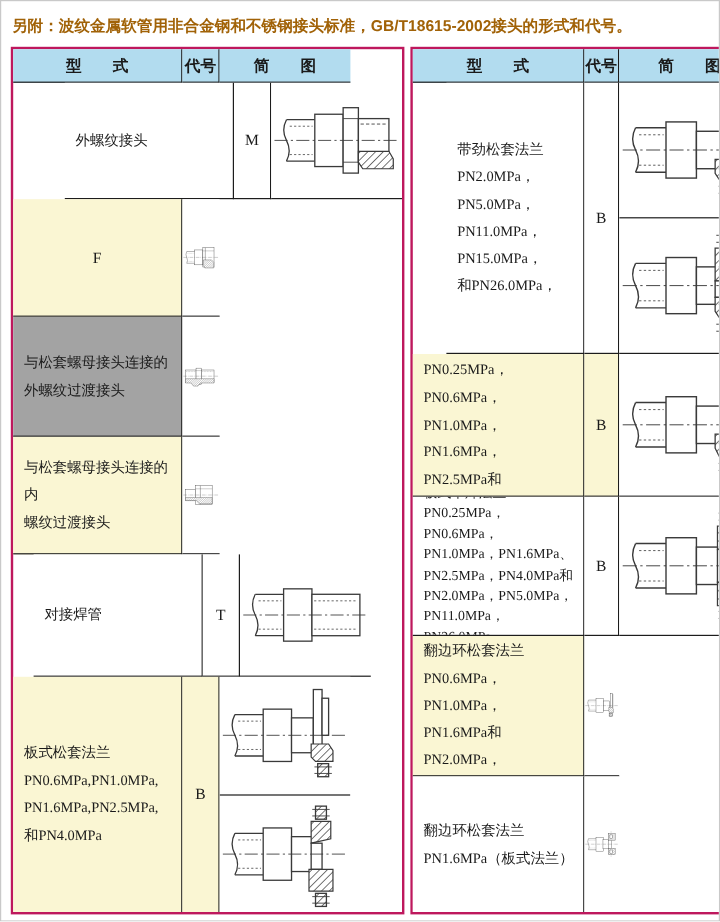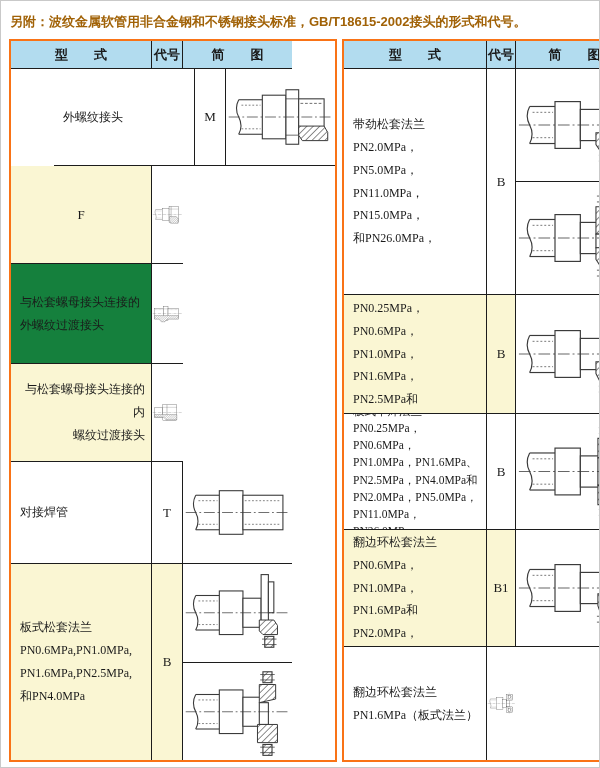--- a/index.html
+++ b/index.html
@@ -2,21 +2,21 @@
 <html><head>
 <meta charset="utf-8">
 <style>
   html,body{margin:0;padding:0;background:#fff;}
   #page{position:relative;width:600px;height:768px;background:#fff;
         border:1px solid #c9c9c9;box-sizing:border-box;overflow:hidden;
         font-family:"Liberation Serif", serif;color:#1a1a1a;}
   .title{position:absolute;top:12px;left:9px;font-family:Liberation Sans, sans-serif;
          font-weight:bold;font-size:13px;color:#a16207;white-space:nowrap;}
   #tables{position:absolute;top:38px;left:8px;display:flex;gap:5px;}
-  .tbl{border:2px solid #f97316;background:#fff;box-sizing:border-box;}
+  .tbl{border:2px solid #be185d;background:#fff;box-sizing:border-box;}
   .row{display:grid;}
   #tblL .row{grid-template-columns:141px 31px 1fr;width:281px;}
   #tblR .row{grid-template-columns:143px 29px 1fr;width:289px;}
   .cell{border-right:1.2px solid #1c1c1c;border-bottom:1.2px solid #1c1c1c;
         box-sizing:border-box;min-width:0;min-height:0;overflow:hidden;}
   .row .cell:last-child{border-right:none;}
   .tbl .row:last-child .cell{border-bottom:none;}
   .hc{display:flex;align-items:center;justify-content:center;
       font-family:"Liberation Sans",sans-serif;font-weight:bold;font-size:13px;}
   .type{display:flex;align-items:center;padding:4px 6px 4px 9px;
@@ -87,57 +87,57 @@
                 <rect x="66" y="19" width="36" height="62" fill="#fff" stroke="#3a3a3a" stroke-width="1.2"></rect>
                 <line x1="74" y1="19" x2="74" y2="81" stroke="#3a3a3a" stroke-width="1.2"></line>
                 <line x1="66" y1="29" x2="102" y2="29" stroke="#3a3a3a" stroke-width="0.8"></line>
                 <polygon points="68,58 94,58 101,66 101,84 72,84 68,74" fill="url(#hat)" stroke="#3a3a3a" stroke-width="1.1"></polygon>
                 <line x1="3" y1="50" x2="117" y2="50" stroke="#3a3a3a" stroke-width="0.8" stroke-dasharray="12 3 2 3"></line>
               </svg>
             </div>
           </div>
         </div>
         <div class="row" style="height: 100px;">
-          <div class="cell type" style="background: #15803d;">与松套螺母接头连接的
+          <div class="cell type" style="background: #a3a3a3;">与松套螺母接头连接的
 外螺纹过渡接头</div>
           <div class="cell diagram">
             <div class="fig">
               <svg viewBox="0 0 120 100" preserveAspectRatio="xMidYMid meet">
                 <rect x="10" y="30" width="34" height="40" fill="#fff" stroke="#3a3a3a" stroke-width="1.2"></rect>
                 <line x1="12" y1="35" x2="43" y2="35" stroke="#3a3a3a" stroke-width="0.8" stroke-dasharray="3 2"></line>
                 <line x1="12" y1="65" x2="43" y2="65" stroke="#3a3a3a" stroke-width="0.8" stroke-dasharray="3 2"></line>
                 <rect x="44" y="24" width="18" height="52" fill="#fff" stroke="#3a3a3a" stroke-width="1.2"></rect>
                 <line x1="44" y1="32" x2="62" y2="32" stroke="#3a3a3a" stroke-width="0.8"></line>
                 <line x1="44" y1="68" x2="62" y2="68" stroke="#3a3a3a" stroke-width="0.8"></line>
                 <rect x="62" y="30" width="40" height="40" fill="#fff" stroke="#3a3a3a" stroke-width="1.2"></rect>
                 <line x1="64" y1="35" x2="100" y2="35" stroke="#3a3a3a" stroke-width="0.8" stroke-dasharray="3 2"></line>
                 <line x1="64" y1="65" x2="100" y2="65" stroke="#3a3a3a" stroke-width="0.8" stroke-dasharray="3 2"></line>
                 <polygon points="10,58 102,58 102,72 58,72 50,82 36,82 28,72 10,72" fill="url(#hat)" stroke="#3a3a3a" stroke-width="1.1"></polygon>
                 <line x1="3" y1="50" x2="117" y2="50" stroke="#3a3a3a" stroke-width="0.8" stroke-dasharray="12 3 2 3"></line>
               </svg>
             </div>
           </div>
         </div>
-        <div class="row" style="height: 98px; text-align: right;">
+        <div class="row" style="height: 98px;">
           <div class="cell type" style="background: rgb(250, 246, 211);">与松套螺母接头连接的内
 螺纹过渡接头</div>
           <div class="cell diagram">
             <div class="fig">
               <svg viewBox="0 0 120 100" preserveAspectRatio="xMidYMid meet">
                 <rect x="10" y="32" width="32" height="36" fill="#fff" stroke="#3a3a3a" stroke-width="1.2"></rect>
                 <rect x="42" y="20" width="54" height="60" fill="#fff" stroke="#3a3a3a" stroke-width="1.2"></rect>
                 <line x1="58" y1="20" x2="58" y2="80" stroke="#3a3a3a" stroke-width="1.2"></line>
                 <line x1="42" y1="30" x2="96" y2="30" stroke="#3a3a3a" stroke-width="0.8"></line>
                 <polygon points="10,58 96,58 96,78 54,78 46,68 10,68" fill="url(#hat)" stroke="#3a3a3a" stroke-width="1.1"></polygon>
                 <line x1="3" y1="50" x2="117" y2="50" stroke="#3a3a3a" stroke-width="0.8" stroke-dasharray="12 3 2 3"></line>
               </svg>
             </div>
           </div>
         </div>
-        <div class="row" style="height: 102px;">
+        <div class="row" style="height: 102px; padding-left: 17px;">
           <div class="cell type" style="background: rgb(255, 255, 255);">对接焊管</div>
           <div class="cell code" style="background: rgb(255, 255, 255);">T</div>
           <div class="cell diagram">
             <div class="fig">
               <svg viewBox="0 0 120 100" preserveAspectRatio="xMidYMid meet">
                 <line x1="14" y1="31" x2="40" y2="31" stroke="#3a3a3a" stroke-width="1.2"></line>
                 <line x1="14" y1="69" x2="40" y2="69" stroke="#3a3a3a" stroke-width="1.2"></line>
                 <path d="M14 31 q-5 9.5 0 19 q5 9.5 0 19" fill="none" stroke="#3a3a3a" stroke-width="1.2"></path>
                 <line x1="17" y1="37" x2="38" y2="37" stroke="#3a3a3a" stroke-width="0.7" stroke-dasharray="2 2"></line>
                 <line x1="17" y1="63" x2="38" y2="63" stroke="#3a3a3a" stroke-width="0.7" stroke-dasharray="2 2"></line>
@@ -199,21 +199,21 @@
           </div>
         </div>
       </div>
     <div class="tbl" id="tblR">
       <div class="row head" style="height:28px">
         <div class="cell hc" style="background: rgb(178, 220, 239);">型　　式</div>
         <div class="cell hc" style="background: rgb(178, 220, 239);">代号</div>
         <div class="cell hc" style="background: rgb(178, 220, 239);">简　　图</div>
       </div>
     <div class="row" style="height: 226px;">
-          <div class="cell type" style="background: rgb(255, 255, 255);">带劲松套法兰
+          <div class="cell type" style="background: rgb(255, 255, 255); margin-left: 28px;">带劲松套法兰
 PN2.0MPa，PN5.0MPa，
 PN11.0MPa，PN15.0MPa，
 和PN26.0MPa，</div>
           <div class="cell code" style="background: rgb(255, 255, 255);">B</div>
           <div class="cell diagram">
             <div class="fig">
               <svg viewBox="0 0 120 100" preserveAspectRatio="xMidYMid meet">
                 <line x1="14" y1="31" x2="40" y2="31" stroke="#3a3a3a" stroke-width="1.2"></line>
                 <line x1="14" y1="69" x2="40" y2="69" stroke="#3a3a3a" stroke-width="1.2"></line>
                 <path d="M14 31 q-5 9.5 0 19 q5 9.5 0 19" fill="none" stroke="#3a3a3a" stroke-width="1.2"></path>
@@ -309,21 +309,20 @@
                 <line x1="85" y1="95" x2="101" y2="95" stroke="#3a3a3a" stroke-width="0.8"></line>
                 <line x1="3" y1="50" x2="117" y2="50" stroke="#3a3a3a" stroke-width="0.8" stroke-dasharray="12 3 2 3"></line>
               </svg>
             </div>
           </div>
         </div>
         <div class="row" style="height: 117px;">
           <div class="cell type" style="background: rgb(250, 246, 211);">翻边环松套法兰
 PN0.6MPa，PN1.0MPa，
 PN1.6MPa和PN2.0MPa，</div>
-          <div class="cell code" style="background: rgb(250, 246, 211);">B1</div>
           <div class="cell diagram">
             <div class="fig">
               <svg viewBox="0 0 120 100" preserveAspectRatio="xMidYMid meet">
                 <line x1="14" y1="31" x2="40" y2="31" stroke="#3a3a3a" stroke-width="1.2"></line>
                 <line x1="14" y1="69" x2="40" y2="69" stroke="#3a3a3a" stroke-width="1.2"></line>
                 <path d="M14 31 q-5 9.5 0 19 q5 9.5 0 19" fill="none" stroke="#3a3a3a" stroke-width="1.2"></path>
                 <line x1="17" y1="37" x2="38" y2="37" stroke="#3a3a3a" stroke-width="0.7" stroke-dasharray="2 2"></line>
                 <line x1="17" y1="63" x2="38" y2="63" stroke="#3a3a3a" stroke-width="0.7" stroke-dasharray="2 2"></line>
                 <rect x="40" y="26" width="26" height="48" fill="#fff" stroke="#3a3a3a" stroke-width="1.2"></rect>
                 <rect x="66" y="34" width="20" height="32" fill="#fff" stroke="#3a3a3a" stroke-width="1.2"></rect>

